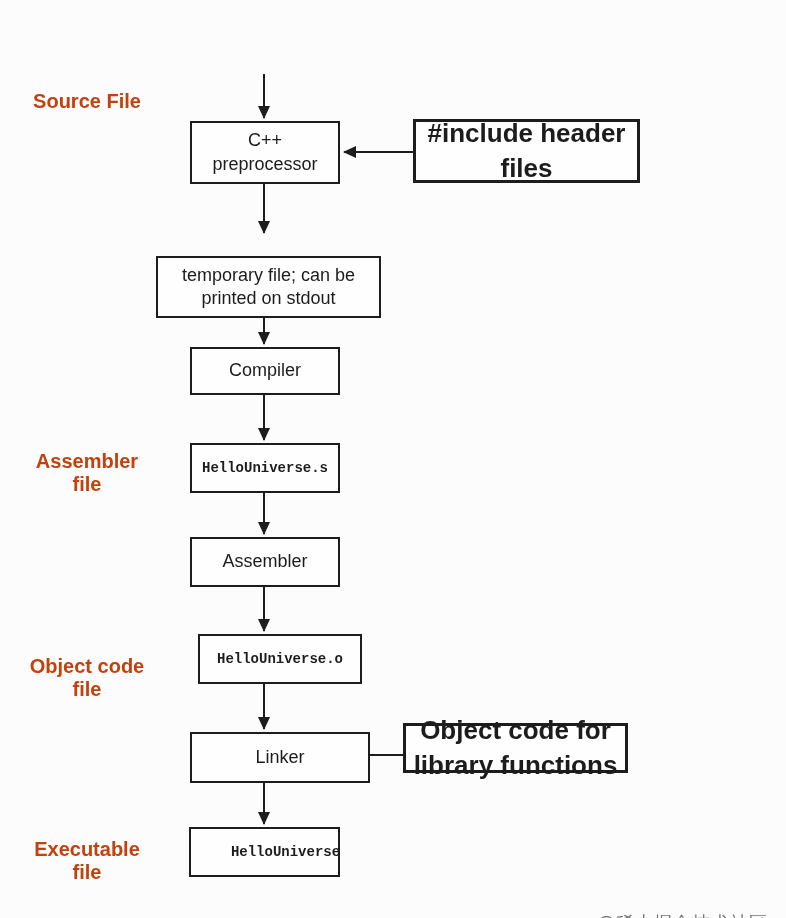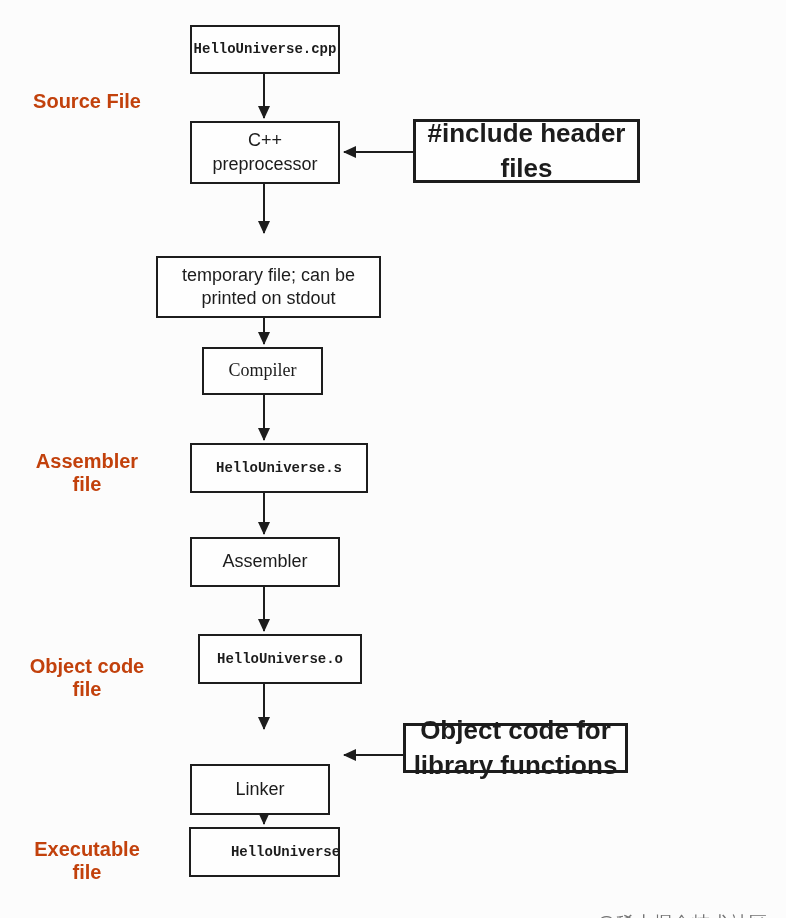--- a/index.html
+++ b/index.html
@@ -80,40 +80,39 @@
     <line x1="264" y1="298" x2="264" y2="344" stroke="#1d1d1d" stroke-width="2" marker-end="url(#ah)"></line>
     <line x1="264" y1="395" x2="264" y2="440" stroke="#1d1d1d" stroke-width="2" marker-end="url(#ah)"></line>
     <line x1="264" y1="493" x2="264" y2="534" stroke="#1d1d1d" stroke-width="2" marker-end="url(#ah)"></line>
     <line x1="264" y1="587" x2="264" y2="631" stroke="#1d1d1d" stroke-width="2" marker-end="url(#ah)"></line>
     <line x1="264" y1="684" x2="264" y2="729" stroke="#1d1d1d" stroke-width="2" marker-end="url(#ah)"></line>
     <line x1="264" y1="783" x2="264" y2="824" stroke="#1d1d1d" stroke-width="2" marker-end="url(#ah)"></line>
     <line x1="413" y1="152" x2="344" y2="152" stroke="#1d1d1d" stroke-width="2" marker-end="url(#ah)"></line>
     <line x1="403" y1="755" x2="344" y2="755" stroke="#1d1d1d" stroke-width="2" marker-end="url(#ah)"></line>
   </svg>
 
-  <div class="node mono" style="left:190px; top:25px; width:150px; height:49px;">HelloUniverse.cpp</div>
 
   <div class="node" style="left:190px; top:121px; width:150px; height:63px;">C++
 preprocessor</div>
 
   <div class="node bold" style="left:413px; top:119px; width:227px; height:64px;">#include header
 files</div>
 
   <div class="node" style="left:156px; top:236px; width:225px; height:62px;margin-top:20px;">temporary file; can be
 printed on stdout</div>
 
-  <div class="node" style="left:202px; top:347px; width:121px; height:48px;font-family:Liberation Serif, serif;">Compiler</div>
+  <div class="node" style="left:190px; top:347px; width:150px; height:48px;">Compiler</div>
 
-  <div class="node mono" style="left:190px; top:443px; width:178px; height:50px;">HelloUniverse.s</div>
+  <div class="node mono" style="left:190px; top:443px; width:150px; height:50px;">HelloUniverse.s</div>
 
   <div class="node" style="left:190px; top:537px; width:150px; height:50px;">Assembler</div>
 
   <div class="node mono" style="left:198px; top:634px; width:164px; height:50px;">HelloUniverse.o</div>
 
-  <div class="node" style="left:190px; top:732px; width:140px; height:51px;margin-top:32px;">Linker</div>
+  <div class="node" style="left:190px; top:732px; width:180px; height:51px;">Linker</div>
 
   <div class="node bold" style="left:403px; top:723px; width:225px; height:50px;">Object code for
 library functions</div>
 
   <div class="node mono" style="left:189px; top:827px; width:151px; height:50px;padding-left:42px;">HelloUniverse</div>
 
   <div class="side-label" style="top:90px;">Source File</div>
 
   <div class="side-label" style="top:450px;">Assembler
 file</div>

